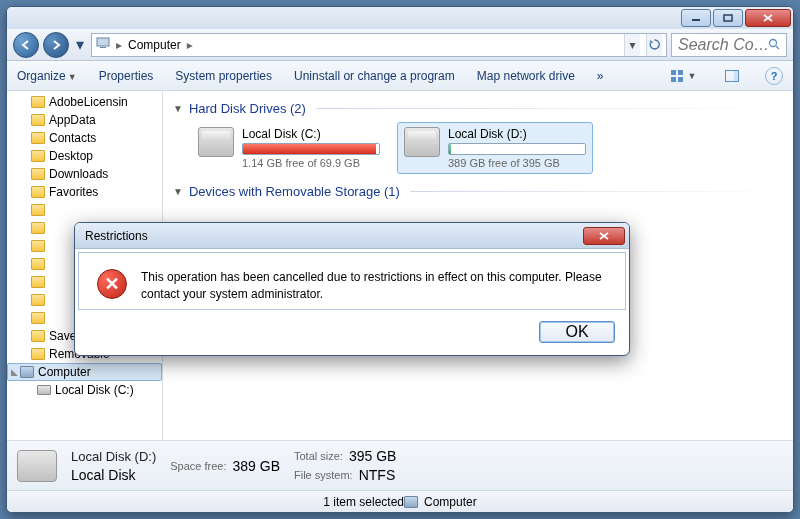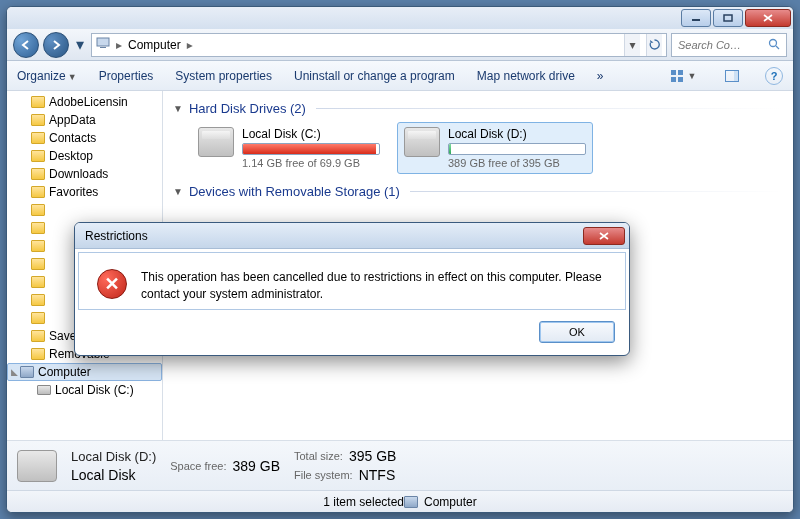--- a/index.html
+++ b/index.html
@@ -13,21 +13,21 @@
 .tbtn svg { display: block; }
 
 .navbar { height: 32px; background: linear-gradient(#f3f6fb,#dfe7f1); display: flex; align-items: center; padding: 0 6px; gap: 4px; border-bottom: 1px solid #b8c5d6; }
 .navbtn { width: 26px; height: 26px; border-radius: 50%; background: radial-gradient(circle at 30% 30%, #6fa3d6, #2e5f94); border: 1px solid #2a4f76; display: flex; align-items: center; justify-content: center; color: #fff; }
 .navbtn.fwd { background: radial-gradient(circle at 30% 30%, #5f90c4, #2a5684); }
 .navdrop { width: 14px; height: 26px; display:flex;align-items:center;justify-content:center; color:#2a4f76; }
 .addrbar { flex: 1; height: 24px; background: #fff; border: 1px solid #a5b5c9; display: flex; align-items: center; padding: 0 4px; font-size: 12px; gap: 6px; }
 .addrbar .segsep { color: #666; }
 .addrctrl { width:16px; height:22px; display:flex;align-items:center;justify-content:center;color:#555; background:#f0f3f8; border-left:1px solid #d0d8e4; }
 .searchbox { width: 116px; height: 24px; background: #fff; border: 1px solid #a5b5c9; display: flex; align-items: center; padding: 0 6px; }
-.searchbox input { border: 0; outline: 0; font-size: 11px; font-style: italic; color: #b91c1c; width: 100%; }
+.searchbox input { border: 0; outline: 0; font-size: 16px; font-style: italic; color: #b91c1c; width: 100%; }
 
 .menubar { height: 22px; background: linear-gradient(#f7f9fc,#ebf0f7); border-bottom: 1px solid #d0d8e4; display: flex; align-items: center; padding: 0 8px; gap: 14px; font-size: 12px; }
 .menubar span { text-decoration: underline; text-decoration-color: rgba(0,0,0,0.15); cursor: default; }
 .menubar span::first-letter { text-decoration: underline; }
 
 .toolbar { height: 30px; background: linear-gradient(#f6f9fd,#e6edf6); border-bottom: 1px solid #cfd8e4; display: flex; align-items: center; padding: 0 10px; gap: 22px; font-size: 12px; color: #1a3a6e; }
 .toolbar .tbitem { cursor: default; }
 .toolbar .spacer { flex: 1; }
 .toolbar .iconbtn { width: 22px; height: 22px; display:flex;align-items:center;justify-content:center; border:1px solid transparent; border-radius:2px; }
 .toolbar .iconbtn.view { width: 32px; }
@@ -76,21 +76,21 @@
 .statusbar { height: 22px; border-top: 1px solid #cfd8e4; background: linear-gradient(#f2f5fa,#e5ebf3); display:flex; align-items:center; padding:0 8px; font-size:12px; justify-content:center; }
 .statusbar .right { display:flex; align-items:center; gap:6px; }
 
 .dialog { position: absolute; left: 74px; top: 222px; width: 556px; background: #fff; border: 1px solid #3a5a7e; border-radius: 6px; box-shadow: 0 6px 20px rgba(0,0,0,0.45); overflow:hidden; }
 .dialog .dtitle { height: 26px; background: linear-gradient(#e4edf8,#c5d6ea); display:flex; align-items:center; justify-content:space-between; padding:0 4px 0 10px; font-size:12px; border-bottom:1px solid #a8bdd6;gap:44px; }
 .dialog .dclose { width: 42px; height: 18px; background: linear-gradient(#e78b8b,#c43a2f); border:1px solid #8b2a20; border-radius:3px; display:flex;align-items:center;justify-content:center; color:#fff; }
 .dialog .dbody { padding: 16px 18px 6px; display:flex; gap:14px; font-size:12px; border:1px solid #b0c8e4; margin:3px; background:#fff; }
 .dialog .erricon { width: 30px; height: 30px; border-radius: 50%; background: radial-gradient(circle at 30% 30%, #ff6a5a, #c0261a); border:1px solid #8b1a10; display:flex;align-items:center;justify-content:center; color:#fff; font-weight:bold; font-size:18px; flex-shrink:0; }
 .dialog .dmsg { line-height: 1.4; }
 .dialog .dbtns { padding: 8px 14px 12px; display:flex; justify-content:flex-end; }
-.dialog .okbtn { width: 76px; height: 22px; background: linear-gradient(#f8fafd,#e2eaf4); border:1px solid #5a8fc8; border-radius:3px; font-size:11px; box-shadow: 0 0 0 1px #9ec6ef inset; }
+.dialog .okbtn { width: 76px; height: 22px; background: linear-gradient(#f8fafd,#e2eaf4); border:1px solid #5a8fc8; border-radius:3px; font-size:16px; box-shadow: 0 0 0 1px #9ec6ef inset; }
 
 .chev { font-size:9px; color:#555; margin-left:2px; }
 .expand { position:absolute; left:2px; width:9px; text-align:center; color:#888; font-size:9px; }
 </style>
 </head>
 <body>
 
 <div class="window">
 
   <div class="titlebar">

